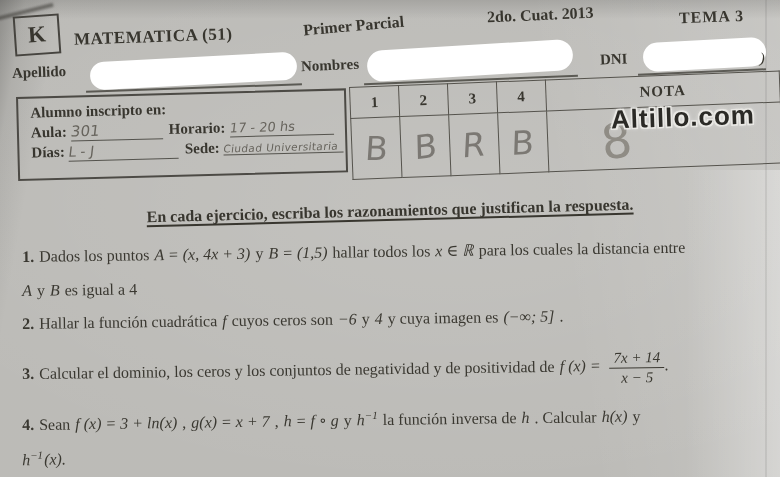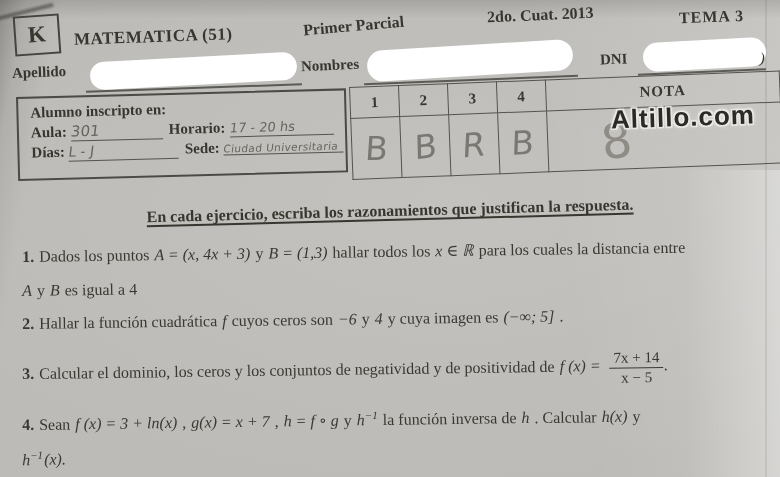--- a/index.html
+++ b/index.html
@@ -80,21 +80,21 @@
   .instruction{left:90px;top:202px;width:600px;text-align:center;font-size:16px;font-weight:bold;
     text-decoration:underline;text-underline-offset:3px;text-decoration-thickness:1.5px;
     transform:rotate(-1.5deg);}
   .pline{left:22px;width:748px;font-size:16px;transform:rotate(-.8deg);transform-origin:left top;
     white-space:nowrap;color:#3a3831;}
   .p1a{top:245px;} .p1b{top:282px;} .p2{top:315px;white-space:normal;width:752px;}
   .p3{top:358px;} .p4a{top:414px;} .p4b{top:449px;}
   .m{font-style:italic;margin:0 5px;}
   .pnum{font-weight:bold;margin-right:5px;}
   sup{font-style:italic;font-size:11px;}
-  .frac{display:inline-block;vertical-align:-12px;text-align:center;
+  .frac{display:inline-block;vertical-align:-12px;text-align:center;font-style:italic;
     font-size:15px;margin-left:4px;line-height:1.15;}
   .frac .fn{display:block;padding:0 4px 1px;}
   .frac .fd{display:block;border-top:1.4px solid #3a3831;padding:1px 4px 0;}
 </style>
 </head>
 <body>
 
 <div class="abs corner-edge"></div>
 <div class="abs fold-light"></div>
 <div class="abs fold-line"></div>
@@ -153,21 +153,21 @@
     <td><span class="nota8">8</span></td>
   </tr>
 </tbody>
   </table>
 
 <div class="abs watermark">Altillo.com</div>
 
 <div class="abs instruction">En cada ejercicio, escriba los razonamientos que justifican la respuesta.</div>
 
 <div class="abs pline p1a">
-  <span class="pnum">1.</span><span>Dados los puntos</span><span class="m">A = (x, 4x + 3)</span><span>y</span><span class="m">B = (1,3)</span><span>hallar todos los</span><span class="m">x ∈ ℝ</span><span>para los cuales la distancia entre</span>
+  <span class="pnum">1.</span><span>Dados los puntos</span><span class="m">A = (x, 4x + 3)</span><span>y</span><span class="m">B = (1,5)</span><span>hallar todos los</span><span class="m">x ∈ ℝ</span><span>para los cuales la distancia entre</span>
 </div>
 <div class="abs pline p1b">
   <span class="m" style="margin-left:0">A</span><span>y</span><span class="m">B</span><span>es igual a 4</span>
 </div>
 
 <div class="abs pline p2">
   <span class="pnum">2.</span><span>Hallar la función cuadrática</span><span class="m">f</span><span>cuyos ceros son</span><span class="m">−6</span><span>y</span><span class="m">4</span><span>y cuya imagen es</span><span class="m">(−∞; 5]</span><span>.</span>
 </div>
 
 <div class="abs pline p3">

